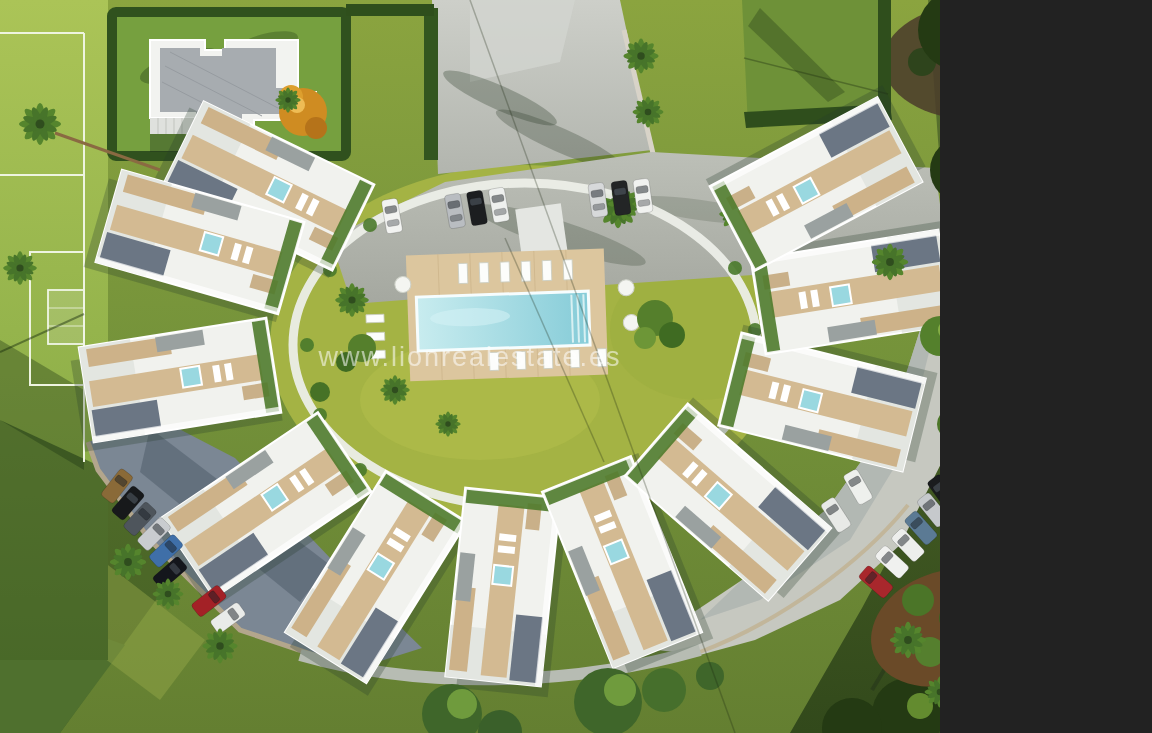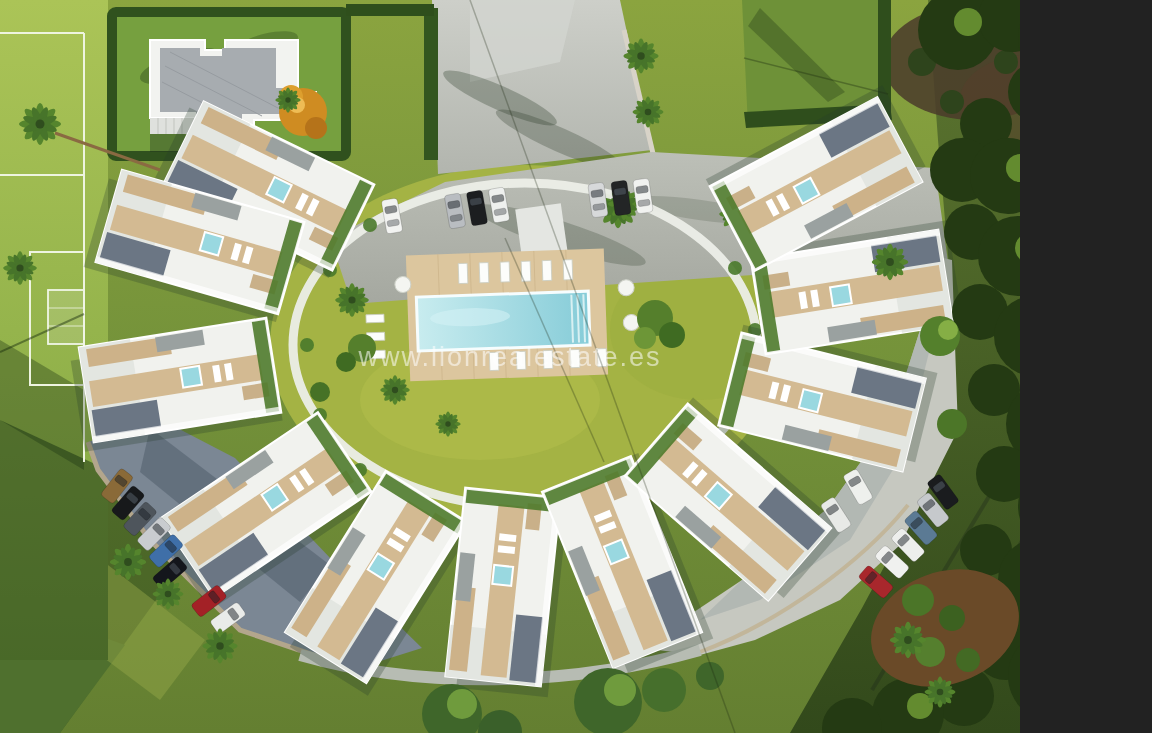--- a/index.html
+++ b/index.html
@@ -1,16 +1,16 @@
 <!DOCTYPE html>
 <html style="--wm-color: #ffffff; --wm-opacity: 0.55;"><head>
 <meta charset="utf-8">
 <style>
   html,body{margin:0;padding:0;background:#222;}
-  .stage{position:relative;width:1020px;height:733px;overflow:hidden;font-family:"Liberation Sans",sans-serif;}
+  .stage{position:relative;width:940px;height:733px;overflow:hidden;font-family:"Liberation Sans",sans-serif;}
   .stage svg{position:absolute;left:0;top:0;}
   .watermark{
     position:absolute;left:50%;top:357px;transform:translate(-50%,-50%);
     font-family:"Liberation Sans",sans-serif;
     font-size:27px;letter-spacing:2px;font-weight:400;
     color:var(--wm-color,#ffffff);opacity:var(--wm-opacity,0.55);
     white-space:nowrap;pointer-events:none;text-align:center;
   }
 </style>
 </head>

